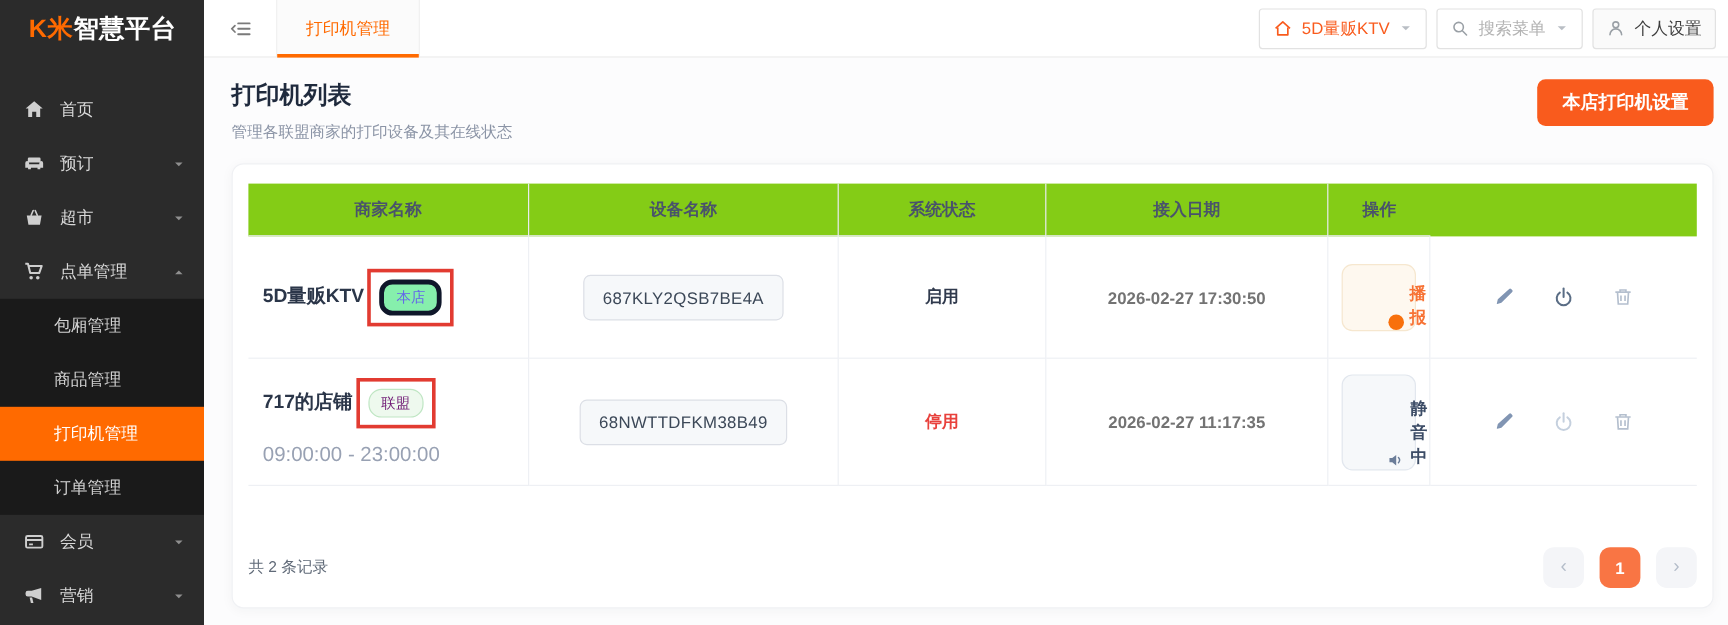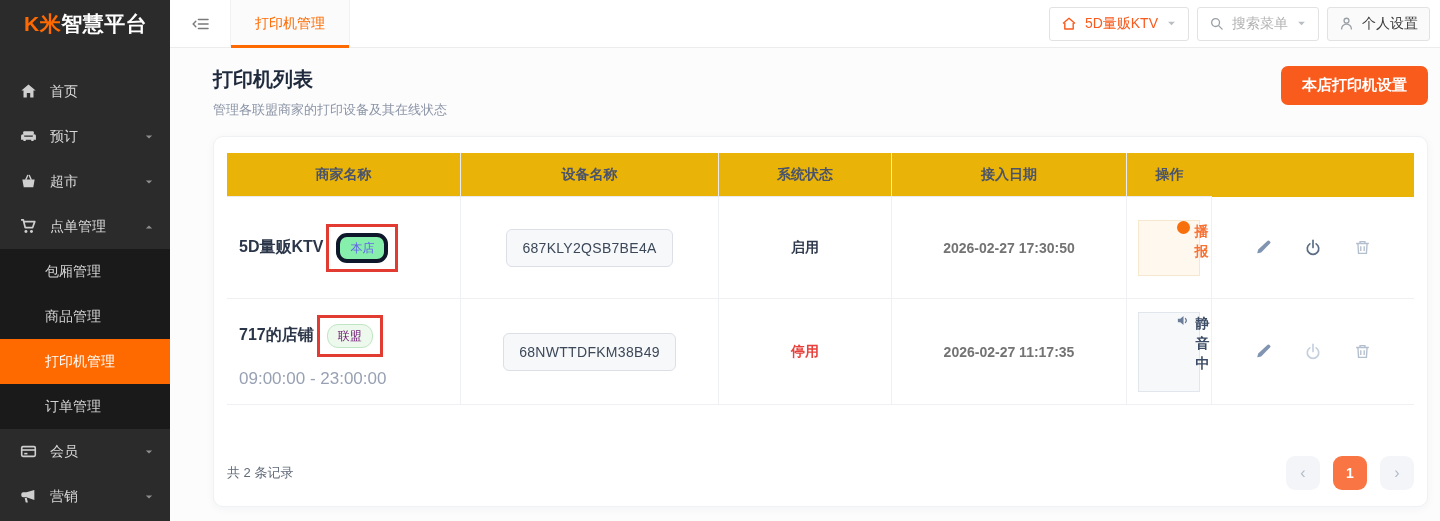--- a/index.html
+++ b/index.html
@@ -28,50 +28,50 @@
   .tab::after { content:""; position:absolute; left:0; right:0; bottom:0; height:3px; background:#ff6a00; }
   .top-right { margin-left:auto; display:flex; gap:8px; padding-right:10px; }
   .top-box { height:34px; border:1px solid #e2e2e2; border-radius:3px; background:#fff; display:flex; align-items:center; padding:0 11px; gap:8px; font-size:14px; cursor:pointer; }
   .store-box { color:#f95b1d; min-width:140px; }
   .search-box { color:#b3b3b3; min-width:120px; }
   .profile-box { color:#3c3c3c; background:#fafafa; }
   .gray-ic { color:#9aa0a6; display:flex; }
   .tri { display:flex; color:#b9bec4; }
 
   
-  .content { flex:1; display:flex; flex-direction:column; padding:18px 12px 14px 23px; overflow:hidden;margin-left:20px; }
+  .content { flex:1; display:flex; flex-direction:column; padding:18px 12px 14px 23px; overflow:hidden; }
   .page-header { display:flex; align-items:flex-start; }
   .page-title { font-size:20px; font-weight:bold; color:#1f2a3d; }
   .page-subtitle { margin-top:8px; font-size:13px; color:#8b94a6; }
   .primary-btn { margin-left:auto; background:#f95b1d; color:#fff; border:none; border-radius:7px; font-size:15px; font-weight:bold; padding:10px 21px; cursor:pointer; font-family:inherit; }
 
   .card { flex:1; margin-top:17px; background:#fff; border:1px solid #f0f1f4; border-radius:10px; box-shadow:0 2px 10px rgba(30,40,60,.04); padding:16px 13px 16px; display:flex; flex-direction:column; overflow:hidden; }
   .tbl { width:100%; }
   .trow { display:grid; grid-template-columns:234px 258px 173px 235px 85px 1fr; }
-  .thead { background:#eab308; }
+  .thead { background:#84cc16; }
   .th { height:44px; display:flex; align-items:center; justify-content:center; font-size:14px; font-weight:bold; color:#49536b; border-right:1px solid #e9ebf0; border-bottom:1px solid #e9ebf0; }
   .th:last-child { border-right:none; }
   .td { display:flex; align-items:center; justify-content:center; border-right:1px solid #eef0f4; border-bottom:1px solid #eef0f4; font-size:14px; color:#303a4d; }
   .td:last-child { border-right:none; }
   .row-1 .td { height:102px; }
   .row-2 .td { height:106px; }
   .td.merchant { flex-direction:column; align-items:flex-start; justify-content:center; padding-left:12px; }
   .m-line { display:flex; align-items:center; }
   .m-name { font-size:16px; font-weight:bold; color:#2b3649; white-space:nowrap; }
   .anno { display:inline-flex; align-items:center; justify-content:center; border:3px solid #e23b31; padding:6px 7px; margin-left:3px; }
   .badge { font-size:12px; line-height:1; padding:5px 10px; border-radius:11px; white-space:nowrap; }
   .badge-purple { color:#6466e9; background:#86efac; border:4px solid #0f172a; }
   .badge-green  { color:#701a75; background:#eef9ee; border:1px solid #bfe6c3; }
   .hours { margin-top:12px; font-size:17px; color:#98a1b3; }
   .device-chip { padding:10px 15px; background:#f6f8fa; border:1px solid #dcdfe6; border-radius:6px; font-size:14px; color:#3c4858; letter-spacing:.3px; }
   .status-on { font-weight:bold; color:#303a4d; }
   .status-off { font-weight:bold; color:#e8413c; }
   .date { font-weight:bold; color:#737373; }
 
-  .voice-btn { display:flex; align-items:flex-start; justify-content:center; gap:5px; border-radius:0; cursor:pointer;padding-left:47px; }
+  .voice-btn { display:flex; align-items:flex-end; justify-content:center; gap:5px; border-radius:9px; cursor:pointer;padding-left:47px; }
   .voice-on { width:62px; height:56px; background:#fef8ef; border:1px solid #f6e7cf; }
   .voice-muted { width:62px; height:80px; background:#f6f8fa; border:1px solid #e2e7ee; }
   .dot { width:13px; height:13px; border-radius:50%; background:#f8700c; flex-shrink:0; }
   .vtext { width:1.05em; line-height:1.45; font-size:14px; font-weight:bold; word-break:break-all; text-align:center; }
   .voice-on .vtext { color:#f77234; }
   .voice-muted .vtext { color:#3c4c66; }
   .spk { color:#6b7d99; display:flex; flex-shrink:0; }
 
   .ops { display:flex; gap:32px; justify-content:center; }
   .op { cursor:pointer; display:flex; }

